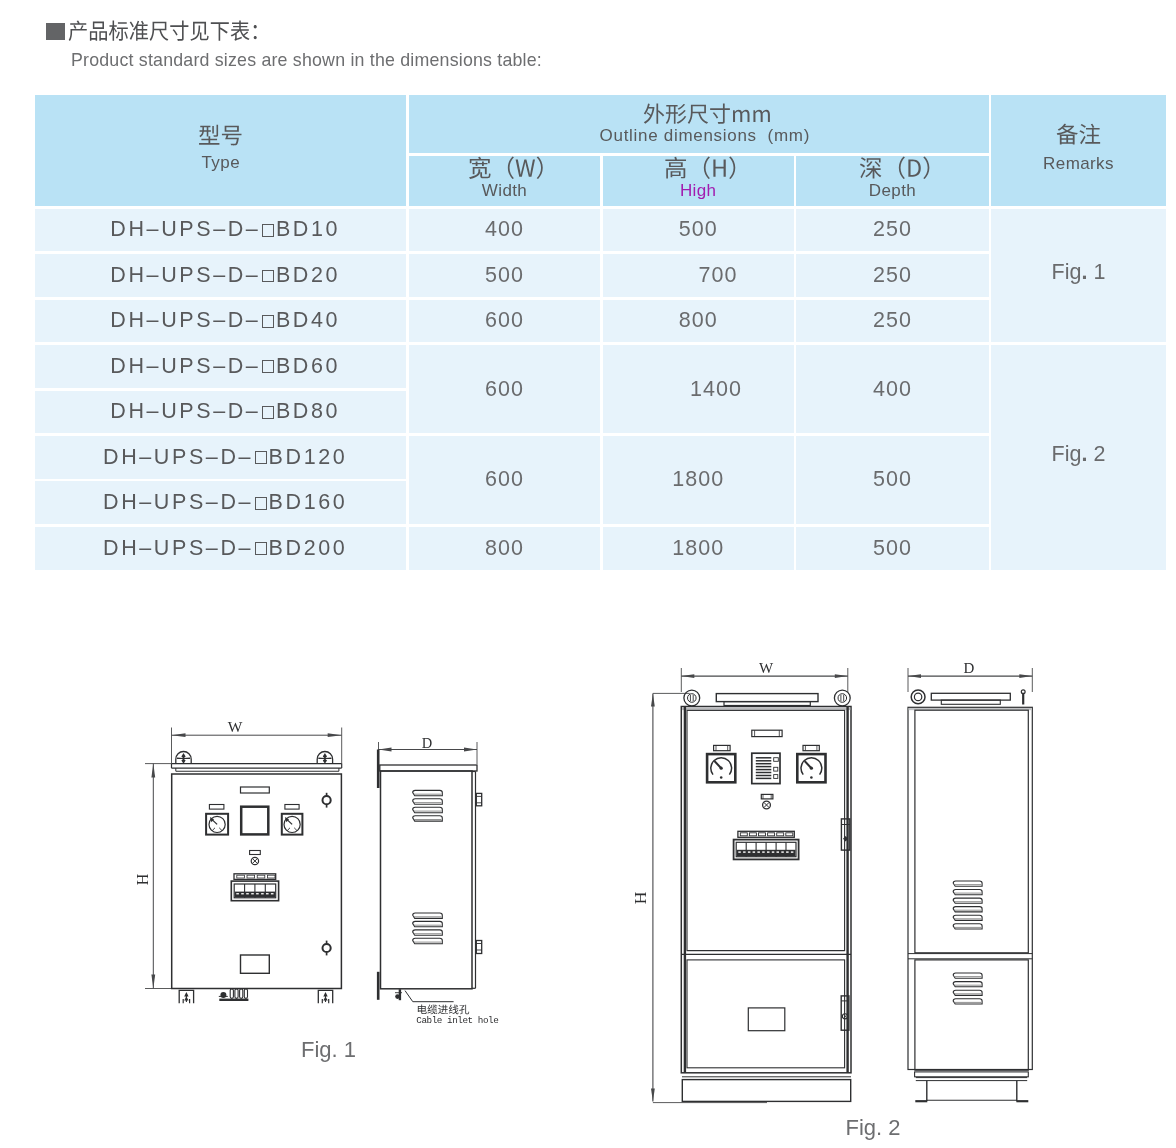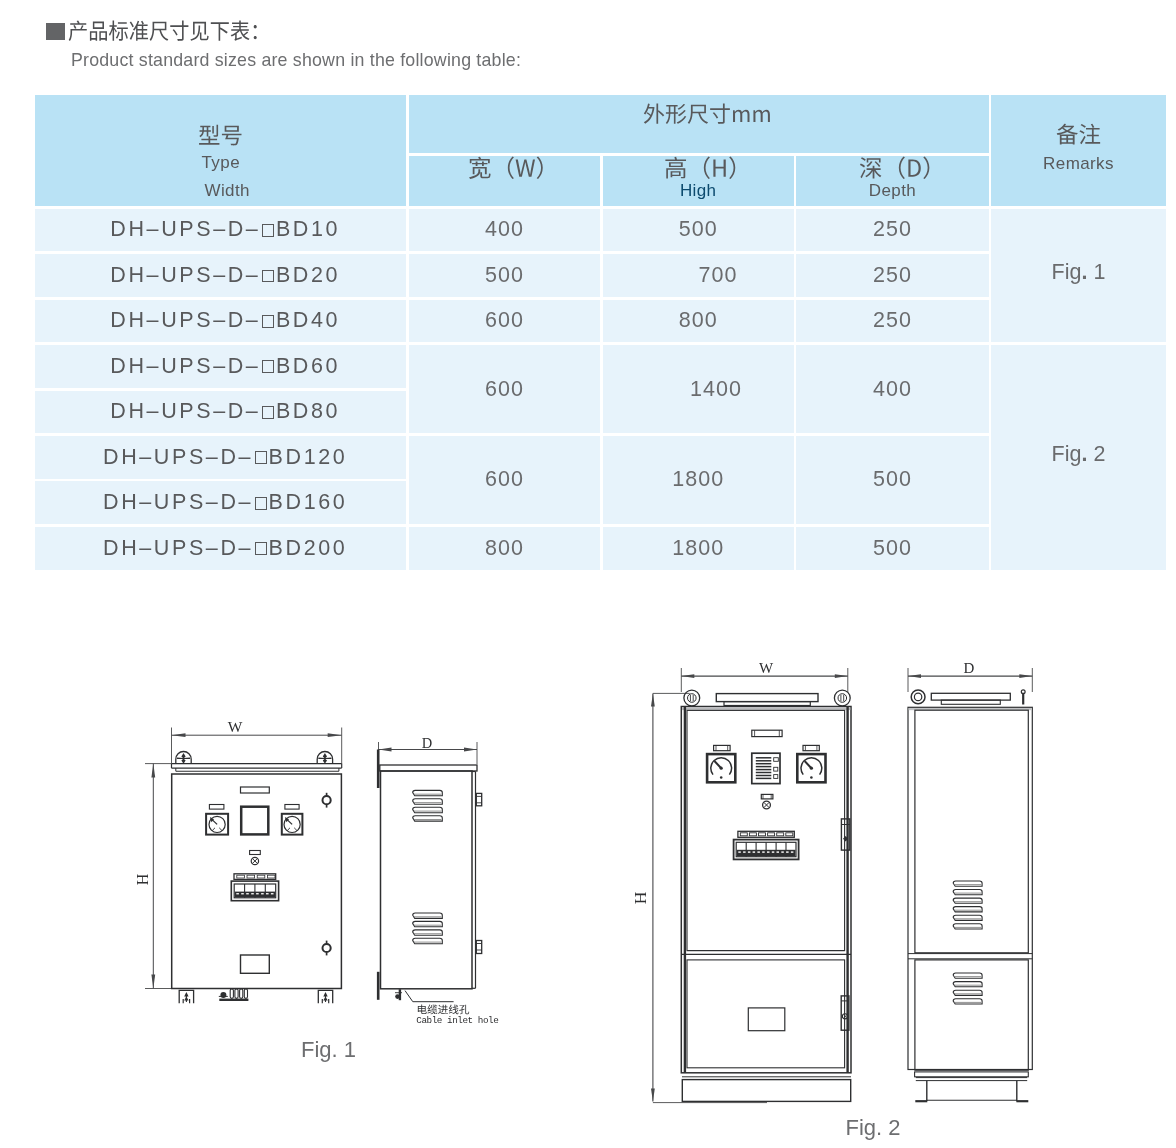--- a/index.html
+++ b/index.html
@@ -7,21 +7,21 @@
   * { box-sizing: border-box; }
   .sq { display:inline-block; width:12.5px; height:12.8px; border:1.7px solid currentColor;
         margin:0 1.5px; vertical-align:-0.5px; }
 </style>
 </head>
 <body>
 <div style="position:relative;width:1176px;height:1148px;overflow:hidden;">
 
 <div style="position:absolute;left:46px;top:23px;width:18.5px;height:16.5px;background:#636466;"></div>
 
-<div style="position:absolute;left:71px;top:49.5px;font:17.8px 'Liberation Sans',sans-serif;color:#6d6e70;letter-spacing:0.2px;">Product standard sizes are shown in the following table:</div>
+<div style="position:absolute;left:71px;top:49.5px;font:17.8px 'Liberation Sans',sans-serif;color:#6d6e70;letter-spacing:0.2px;">Product standard sizes are shown in the dimensions table:</div>
 
 <div style="position:absolute;left:35.4px;top:95.4px;width:370.7px;height:110.4px;background:#b9e2f5;"></div>
 
 <div style="position:absolute;left:408.9px;top:95.4px;width:579.7px;height:57.7px;background:#b9e2f5;"></div>
 
 <div style="position:absolute;left:408.9px;top:155.9px;width:191.2px;height:49.9px;background:#b9e2f5;"></div>
 
 <div style="position:absolute;left:602.9px;top:155.9px;width:190.7px;height:49.9px;background:#b9e2f5;"></div>
 
 <div style="position:absolute;left:796.4px;top:155.9px;width:192.2px;height:49.9px;background:#b9e2f5;"></div>
@@ -79,24 +79,25 @@
 <div style="position:absolute;left:602.9px;top:526.9px;width:190.7px;height:42.7px;background:#e7f3fb;"></div>
 
 <div style="position:absolute;left:796.4px;top:526.9px;width:192.2px;height:42.7px;background:#e7f3fb;"></div>
 
 <div style="position:absolute;left:991.4px;top:208.6px;width:174.2px;height:133.6px;background:#e7f3fb;"></div>
 
 <div style="position:absolute;left:991.4px;top:345.0px;width:174.2px;height:224.6px;background:#e7f3fb;"></div>
 
 <div style="position:absolute;left:-79.2px;top:149.8px;width:600px;text-align:center;font:17px 'Liberation Sans', sans-serif;color:#58595b;letter-spacing:0.5px;line-height:26px;white-space:nowrap;">Type</div>
 
-
-<div style="position:absolute;left:204.5px;top:178.2px;width:600px;text-align:left;font:17px 'Liberation Sans', sans-serif;color:#58595b;letter-spacing:0.4px;line-height:26px;white-space:nowrap;">Width</div>
-
-<div style="position:absolute;left:398.2px;top:178.2px;width:600px;text-align:center;font:17px 'Liberation Sans', sans-serif;color:#0c4a6e;letter-spacing:0.4px;line-height:26px;white-space:nowrap;">High</div>
+<div style="position:absolute;left:404.8px;top:122.8px;width:600px;text-align:center;font:17px 'Liberation Sans', sans-serif;color:#58595b;letter-spacing:0.7px;line-height:26px;white-space:nowrap;">Outline dimensions&nbsp;&nbsp;(mm)</div>
+
+<div style="position:absolute;left:204.5px;top:178.2px;width:600px;text-align:center;font:17px 'Liberation Sans', sans-serif;color:#58595b;letter-spacing:0.4px;line-height:26px;white-space:nowrap;">Width</div>
+
+<div style="position:absolute;left:398.2px;top:178.2px;width:600px;text-align:center;font:17px 'Liberation Sans', sans-serif;color:#a21caf;letter-spacing:0.4px;line-height:26px;white-space:nowrap;">High</div>
 
 <div style="position:absolute;left:592.5px;top:178.2px;width:600px;text-align:center;font:17px 'Liberation Sans', sans-serif;color:#58595b;letter-spacing:0.4px;line-height:26px;white-space:nowrap;">Depth</div>
 
 <div style="position:absolute;left:778.5px;top:150.8px;width:600px;text-align:center;font:17px 'Liberation Sans', sans-serif;color:#58595b;letter-spacing:0.4px;line-height:26px;white-space:nowrap;">Remarks</div>
 
 <div style="position:absolute;left:-74.8px;top:213.3px;width:600px;text-align:center;font:21.5px 'Liberation Sans', sans-serif;color:#58595b;letter-spacing:2.6px;line-height:32px;white-space:nowrap;">DH–UPS–D–<span class="sq"></span>BD10</div>
 
 <div style="position:absolute;left:-74.8px;top:258.8px;width:600px;text-align:center;font:21.5px 'Liberation Sans', sans-serif;color:#58595b;letter-spacing:2.6px;line-height:32px;white-space:nowrap;">DH–UPS–D–<span class="sq"></span>BD20</div>
 
 <div style="position:absolute;left:-74.8px;top:304.3px;width:600px;text-align:center;font:21.5px 'Liberation Sans', sans-serif;color:#58595b;letter-spacing:2.6px;line-height:32px;white-space:nowrap;">DH–UPS–D–<span class="sq"></span>BD40</div>

